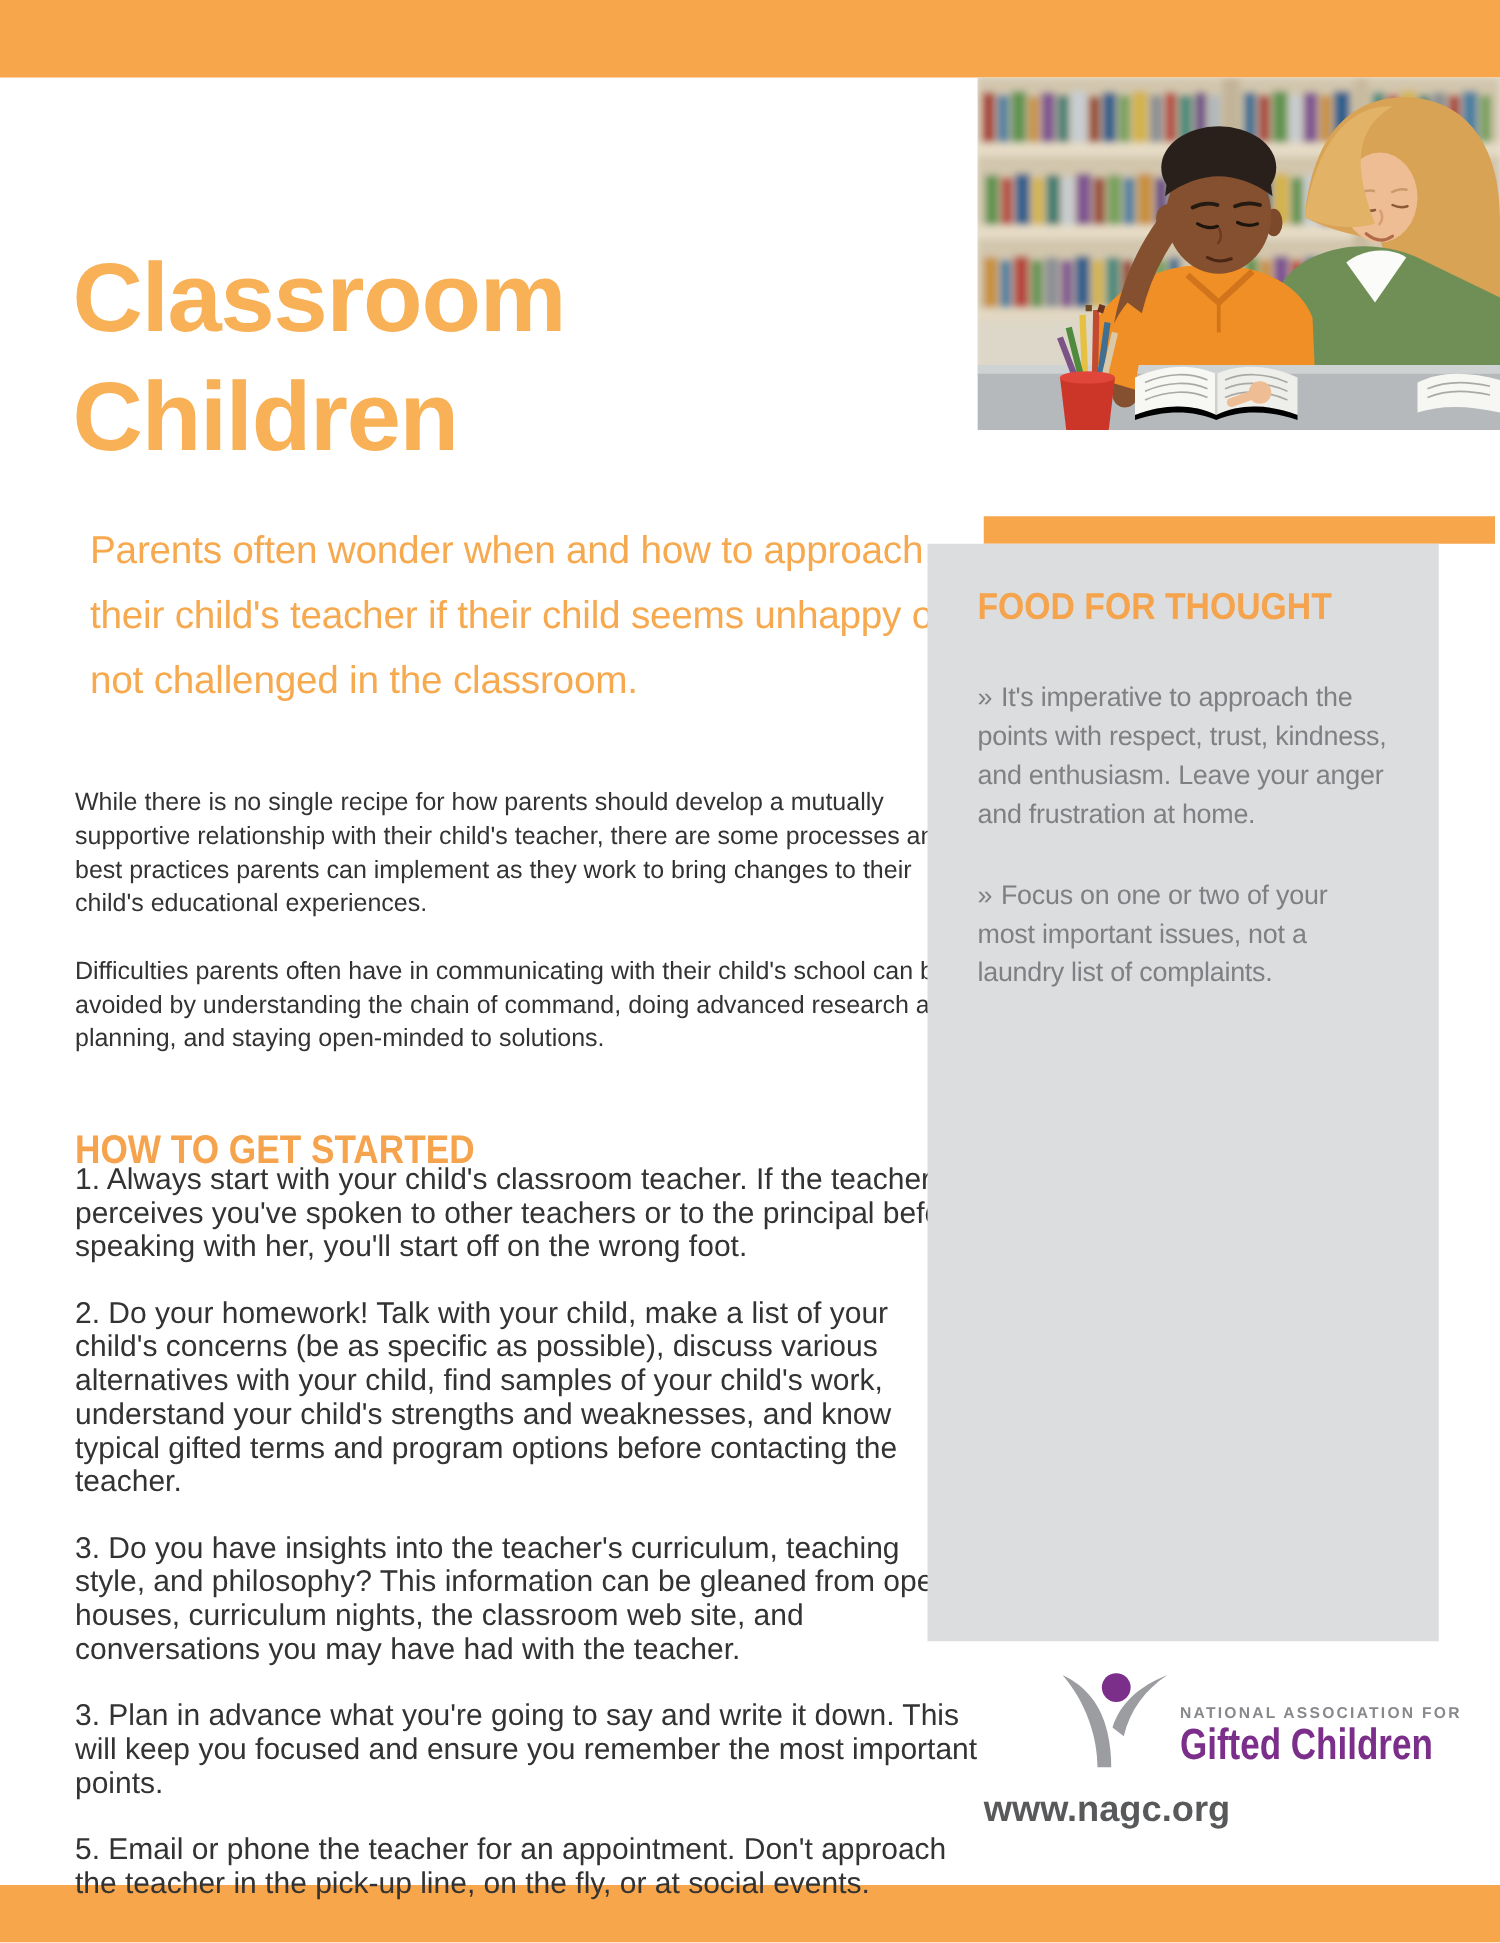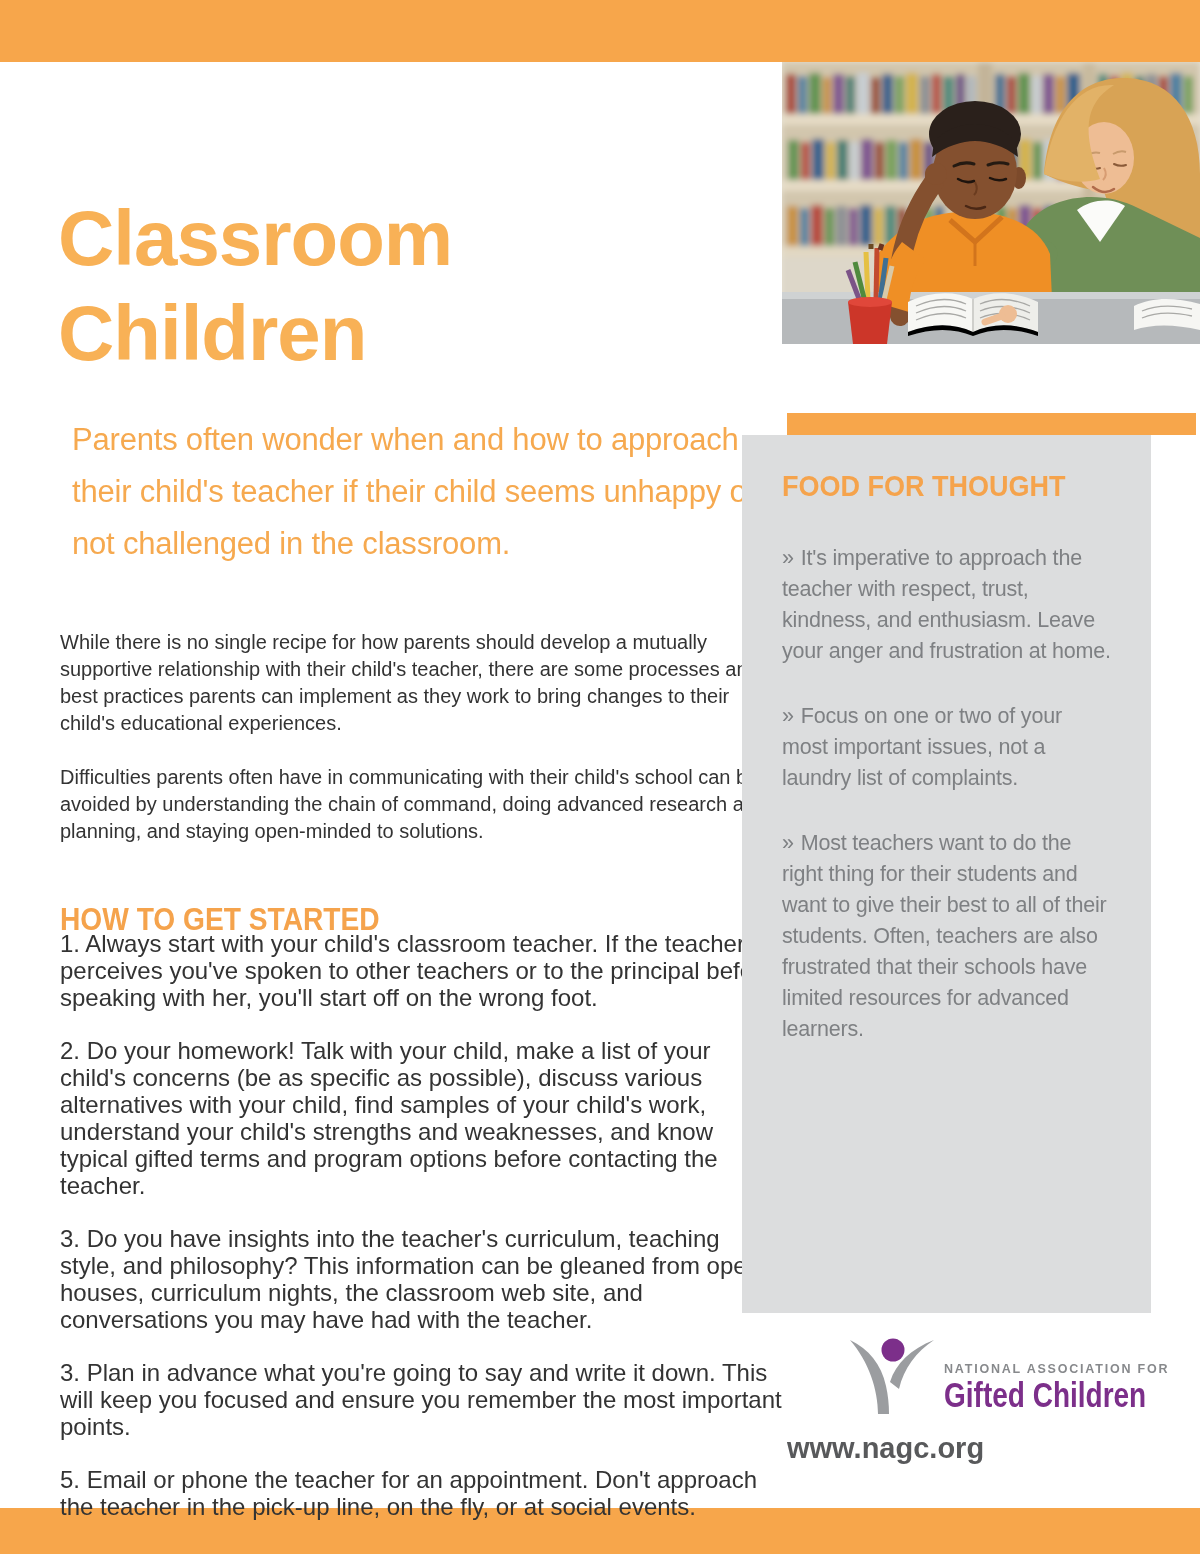--- a/index.html
+++ b/index.html
@@ -67,21 +67,21 @@
     margin:0 0 40px 0;
   }
   .ffb{
     margin:0 0 34px 0;
     font-size:21.5px;line-height:31px;letter-spacing:-0.2px;
     color:var(--sidebar-text);
   }
   .ffb .marker{margin-right:7px;}
 
   
-  .logo{position:absolute;left:846px;top:1336px;display:flex;}
+  .logo{position:absolute;left:846px;top:1336px;display:flex;align-items:center;}
   .logo-figure{width:92px;height:78px;display:block;}
   .logo-text{margin-left:6px;padding-top:26px;}
   .org-tagline{
     font-size:12.5px;font-weight:bold;letter-spacing:1.8px;
     color:var(--org-tag-gray);white-space:nowrap;
   }
   .org-name{
     font-size:35px;line-height:36px;font-weight:bold;margin-top:1px;
     color:var(--logo-purple);
     transform:scaleX(0.80);transform-origin:left center;white-space:nowrap;
@@ -287,23 +287,22 @@
   <path d="M110,204 L101,242" stroke="#d9c9a8" stroke-width="5"></path>
   <path d="M89,182 L89,187" stroke="#6b4a22" stroke-width="5"></path>
   <path d="M100,182 L98,188" stroke="#6b3421" stroke-width="5"></path>
   <path d="M66,240 L110,240 L105,282 L71,282 Z" fill="#cc3629"></path>
   <ellipse cx="88" cy="240" rx="22" ry="5" fill="#e0473a"></ellipse>
 </svg>
 
 <div class="sidebar-accent"></div>
 <div class="sidebar">
   <h2 class="sidebar-heading">FOOD FOR THOUGHT</h2>
-  <p class="ffb"><span class="marker">»</span><span>It's imperative to approach the teacher with respect, trust, kindness, and enthusiasm. Leave your anger and frustration at home.</span></p>
+  <p class="ffb"><span class="marker">»</span><span>It's imperative to approach the points with respect, trust, kindness, and enthusiasm. Leave your anger and frustration at home.</span></p>
   <p class="ffb"><span class="marker">»</span><span>Focus on one or two of your most important issues, not a laundry list of complaints.</span></p>
-  <p class="ffb"><span class="marker">»</span><span>Most teachers want to do the right thing for their students and want to give their best to all of their students.  Often, teachers are also frustrated that their schools have limited resources for advanced learners.</span></p>
 </div>
 
 <div class="logo">
   <svg class="logo-figure" viewBox="0 0 92 78" aria-hidden="true">
     <circle cx="47" cy="14" r="11.5" fill="#7C2F8A"></circle>
     <path d="M4,4 C23,13 35,28 40,50 C42,59 43,68 43,78 L32,78 C32,54 23,26 4,4 Z" fill="#9B9DA0"></path>
     <path d="M88,4 C65,13 50,27 44,46 L53,53 C58,32 70,16 88,4 Z" fill="#9B9DA0"></path>
   </svg>
   <div class="logo-text">
     <div class="org-tagline">NATIONAL ASSOCIATION FOR</div>

